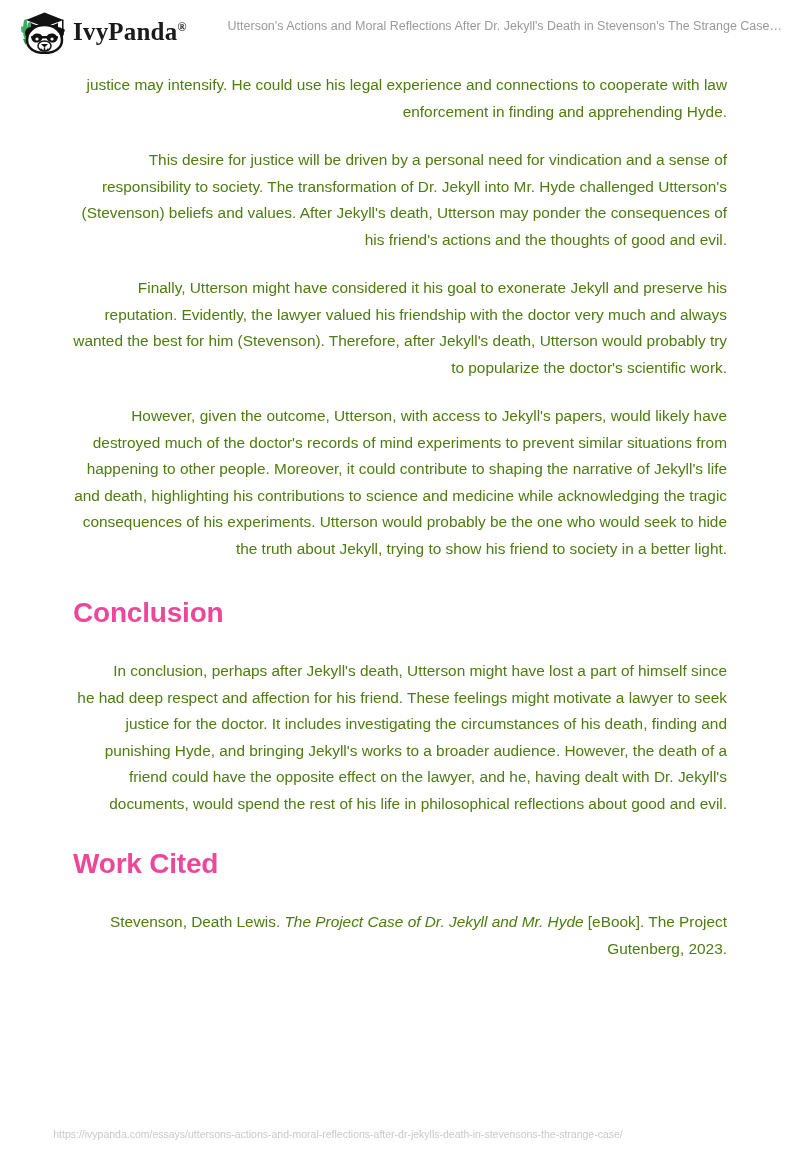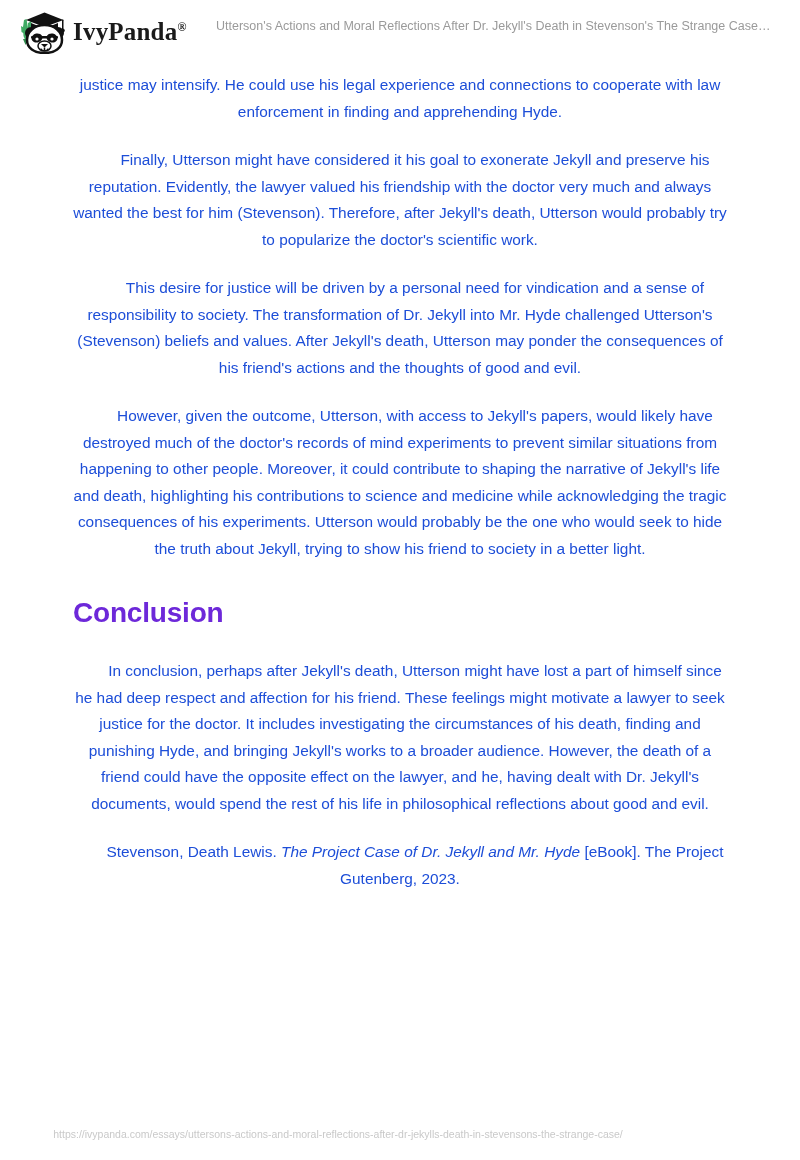--- a/index.html
+++ b/index.html
@@ -59,49 +59,50 @@
     left: 216px;
     top: 18px;
     width: 566px;
     font-size: 12.5px;
     color: #9a9a9a;
     line-height: 16px;
     white-space: nowrap;
     overflow: hidden;
     text-overflow: ellipsis;
     font-family: "Liberation Sans", sans-serif;
+    text-align: right;
   }
 
   
   .doc {
     position: absolute;
     left: 73px;
     top: 72px;
     width: 654px;
   }
   .para {
     font-size: 15.4px;
     line-height: 26.5px;
-    color: #1d4ed8;
+    color: #4d7c0f;
     margin: 0 0 22px 0;
     text-indent: 30px;
-    text-align: center;
+    text-align: right;
     word-spacing: 0px;
   }
   .para.no-indent {
     text-indent: 0;
   }
   .para .ital {
     font-style: italic;
   }
   h2.section-heading {
     font-size: 28px;
     line-height: 34px;
     font-weight: bold;
-    color: #6d28d9;
+    color: #ec4899;
     margin: 34px 0 28px 0;
     letter-spacing: -0.2px;
   }
   h2.section-heading.tight-top {
     margin-top: 30px;
   }
 
   
   .page-footer {
     position: absolute;
@@ -164,27 +165,28 @@
     </span>
     <span class="brand-name"><span>IvyPanda</span><span class="reg">®</span></span>
   </div>
 
   <div class="header-title">Utterson's Actions and Moral Reflections After Dr. Jekyll's Death in Stevenson's The Strange Case…</div>
 </div>
 
 <main class="doc">
 
   <p class="para no-indent">justice may intensify. He could use his legal experience and connections to cooperate with law enforcement in finding and apprehending Hyde.</p>
+  <p class="para">This desire for justice will be driven by a personal need for vindication and a sense of responsibility to society. The transformation of Dr. Jekyll into Mr. Hyde challenged Utterson's (Stevenson) beliefs and values. After Jekyll's death, Utterson may ponder the consequences of his friend's actions and the thoughts of good and evil.</p>
   <p class="para">Finally, Utterson might have considered it his goal to exonerate Jekyll and preserve his reputation. Evidently, the lawyer valued his friendship with the doctor very much and always wanted the best for him (Stevenson). Therefore, after Jekyll's death, Utterson would probably try to popularize the doctor's scientific work.</p>
-  <p class="para">This desire for justice will be driven by a personal need for vindication and a sense of responsibility to society. The transformation of Dr. Jekyll into Mr. Hyde challenged Utterson's (Stevenson) beliefs and values. After Jekyll's death, Utterson may ponder the consequences of his friend's actions and the thoughts of good and evil.</p>
   <p class="para">However, given the outcome, Utterson, with access to Jekyll's papers, would likely have destroyed much of the doctor's records of mind experiments to prevent similar situations from happening to other people. Moreover, it could contribute to shaping the narrative of Jekyll's life and death, highlighting his contributions to science and medicine while acknowledging the tragic consequences of his experiments. Utterson would probably be the one who would seek to hide the truth about Jekyll, trying to show his friend to society in a better light.</p>
 
   <h2 class="section-heading">Conclusion</h2>
   <p class="para">In conclusion, perhaps after Jekyll's death, Utterson might have lost a part of himself since he had deep respect and affection for his friend. These feelings might motivate a lawyer to seek justice for the doctor. It includes investigating the circumstances of his death, finding and punishing Hyde, and bringing Jekyll's works to a broader audience. However, the death of a friend could have the opposite effect on the lawyer, and he, having dealt with Dr. Jekyll's documents, would spend the rest of his life in philosophical reflections about good and evil.</p>
 
+  <h2 class="section-heading tight-top">Work Cited</h2>
 
   <p class="para"><span>Stevenson, Death Lewis.</span> <span class="ital">The Project Case of Dr. Jekyll and Mr. Hyde</span> <span>[eBook]. The Project Gutenberg, 2023.</span></p>
 
 </main>
 
 <div class="page-footer">
   <span class="footer-url">https://ivypanda.com/essays/uttersons-actions-and-moral-reflections-after-dr-jekylls-death-in-stevensons-the-strange-case/</span>
 </div>
 
 </body></html>

